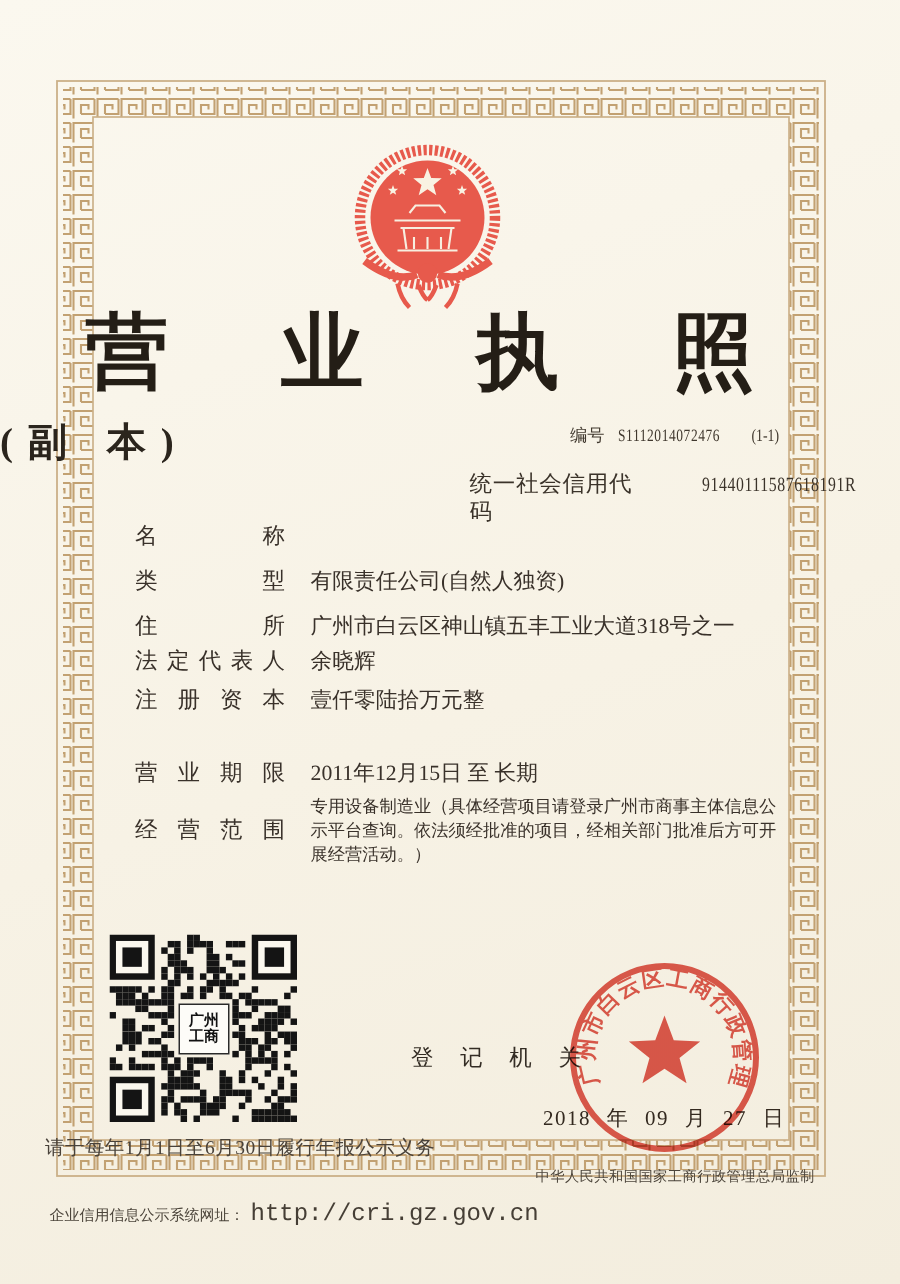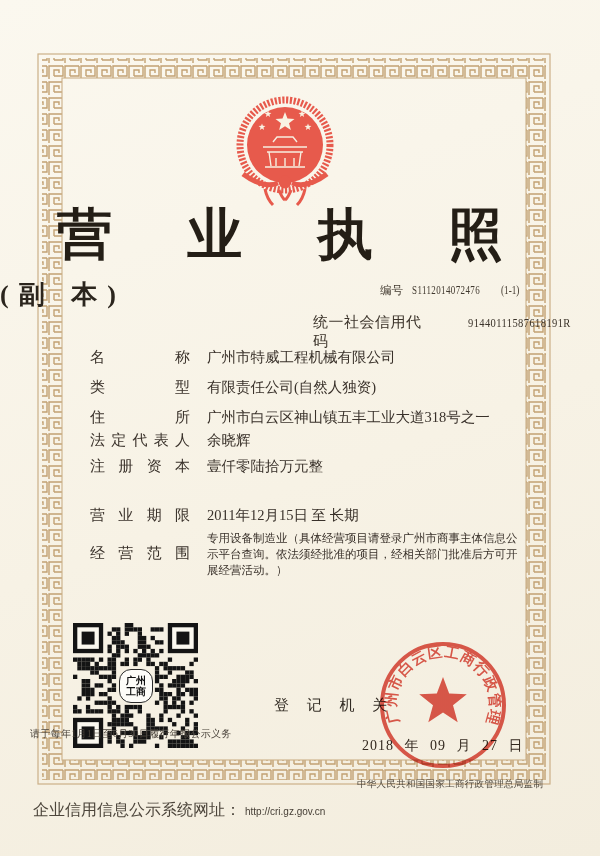--- a/index.html
+++ b/index.html
@@ -21,28 +21,28 @@
   .credit .val{font-size:13.5px;margin-left:10px;display:inline-block;
                transform:scaleX(.78);transform-origin:left;letter-spacing:.5px;}
   .row{position:absolute;left:90px;display:flex;align-items:center;}
   .row .lbl{display:inline-block;width:100px;font-size:15px;text-align:justify;
             text-align-last:justify;flex:0 0 100px;color:#38302ands8;}
   .row .lbl{color:#39312a;}
   .row .val{margin-left:17px;font-size:14.5px;white-space:nowrap;color:#39312a;}
   .row.scope .val{white-space:normal;width:318px;font-size:11.5px;line-height:16px;margin-top:2px;}
   .regauth{left:274px;top:696px;font-size:15px;letter-spacing:7px;color:#332c24;}
   .issuedate{left:362px;top:737px;font-size:14px;word-spacing:6px;letter-spacing:1px;color:#33291f;}
-  .notice{left:30px;top:727px;font-size:10px;color:#49423a;letter-spacing:.3px;}
+  .notice{left:30px;top:756px;font-size:13px;color:#49423a;letter-spacing:.3px;}
   .footer-l{left:33px;top:800px;display:flex;align-items:baseline;color:#4c453b;}
-  .footer-l .flab{font-size:16px;}
-  .footer-l .furl{font-family:Liberation Sans, sans-serif;font-size:10px;margin-left:4px;color:#453e35;}
+  .footer-l .flab{font-size:10px;}
+  .footer-l .furl{font-family:Liberation Mono, monospace;font-size:16px;margin-left:4px;color:#453e35;}
   .footer-r{left:357px;top:778px;font-size:9.5px;color:#4c453b;letter-spacing:.3px;}
   .qrwrap{left:73px;top:623px;width:125px;height:125px;}
   .qrlabel{position:absolute;left:46px;top:46px;width:32px;height:32px;background:#fdfcf8;
-           border:1.5px solid #2a2a2a;border-radius:12px;display:flex;flex-direction:column;
+           border:1.5px solid #2a2a2a;border-radius:0;display:flex;flex-direction:column;
            align-items:center;justify-content:center;font-family:"Liberation Sans",sans-serif;
            font-weight:bold;font-size:10px;line-height:11px;color:#111;}
   .sealsvg{left:369px;top:629px;mix-blend-mode:multiply;opacity:.9;}
 </style>
 </head>
 <body>
 
 <div class="page">
 
   <svg class="abs" width="600" height="856" viewBox="0 0 600 856" style="left:0;top:0;">
@@ -88,21 +88,20 @@
     <span class="sfx">(1-1)</span>
   </div>
 
   <div class="abs credit">
     <span class="lab">统一社会信用代码</span>
     <span class="val">91440111587618191R</span>
   </div>
 
   <div class="row" style="top:348px">
     <span class="lbl">名称</span>
-    <span class="val">广州市特威工程机械有限公司</span>
   </div>
   <div class="row" style="top:378px">
     <span class="lbl">类型</span>
     <span class="val">有限责任公司(自然人独资)</span>
   </div>
   <div class="row" style="top:408px">
     <span class="lbl">住所</span>
     <span class="val">广州市白云区神山镇五丰工业大道318号之一</span>
   </div>
   <div class="row" style="top:457px">

